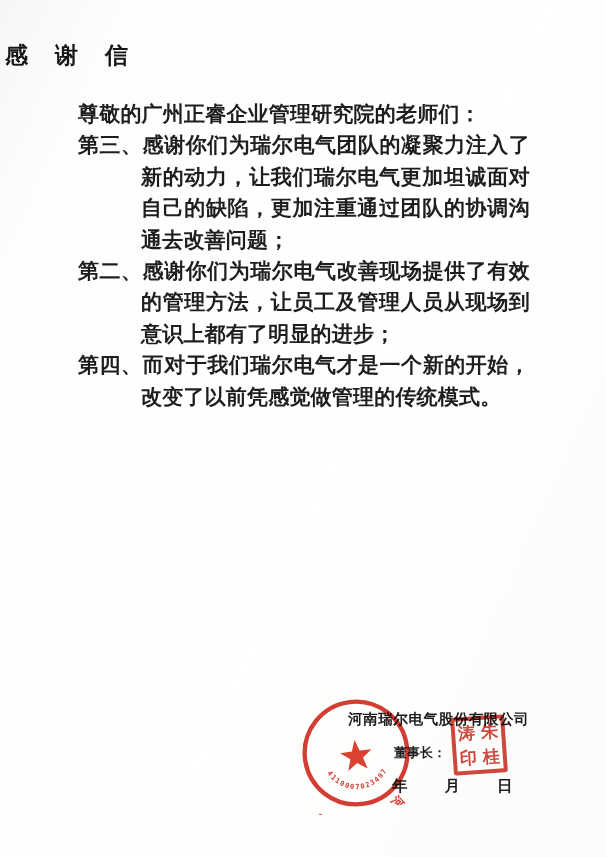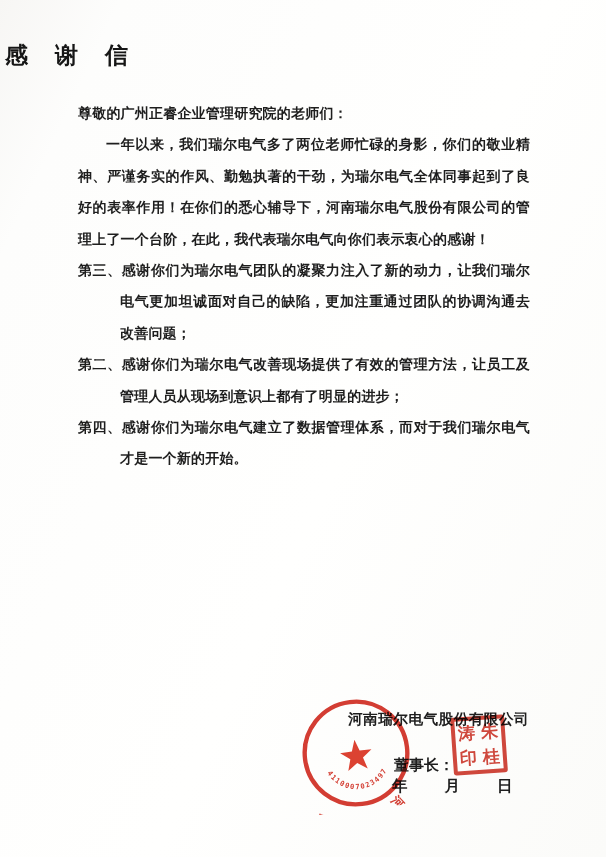--- a/index.html
+++ b/index.html
@@ -13,33 +13,33 @@
     position:absolute;inset:0;
     background:linear-gradient(115deg,#f7f6f4 0%,#fdfdfc 12%,#fffffe 55%,#fbfbf9 100%);
   }
   .page-title{
     position:absolute;top:40px;left:5px;width:100%;
     text-align:left;font-size:23px;font-weight:bold;color:#161616;
     letter-spacing:2px;
   }
   .body-text{
     position:absolute;left:78px;top:98px;width:452px;
-    font-size:14px;line-height:31.4px;letter-spacing:.2px;
+    font-size:21px;line-height:31.4px;letter-spacing:.2px;
     text-align:justify;font-weight:600;color:#1e1e1e;
   }
   .body-text p{margin:0;}
   .indent2{text-indent:2em;}
   .hang{padding-left:3em;text-indent:-3em;}
   .sig-company{
     position:absolute;left:348px;top:710px;
     font-size:14.6px;font-weight:600;letter-spacing:.5px;color:#1e1e1e;
   }
   .sig-chairman{
     position:absolute;left:394px;top:744px;
-    font-size:15px;font-weight:600;color:#1e1e1e;margin-top:12px;
+    font-size:13px;font-weight:600;color:#1e1e1e;
   }
   .sig-date{
     position:absolute;left:392px;top:776px;
     display:flex;gap:37px;font-size:15.5px;font-weight:600;color:#1e1e1e;
   }
   .seal-round{
     position:absolute;left:299px;top:696px;width:114px;height:114px;
     transform:rotate(-7deg);opacity:.9;mix-blend-mode:multiply;
   }
   .seal-square{
@@ -56,24 +56,23 @@
 </style>
 </head>
 <body>
 
 <div class="paper"></div>
 
 <div class="page-title">感　谢　信</div>
 
 <div class="body-text">
   <p>尊敬的广州正睿企业管理研究院的老师们：</p>
-  <p class="indent2">一年以来，我们瑞尔电气多了两位老师忙碌的身影，你们的敬业精神、严谨务实的作风、勤勉执著的干劲，为瑞尔电气全体同事起到了良好的表率作用！在你们的悉心辅导下，河南瑞尔电气股份有限公司的管理上了一个台阶，在此，我代表瑞尔电气向你们表示衷心的感谢！</p>
   <p class="hang">第三、感谢你们为瑞尔电气团队的凝聚力注入了新的动力，让我们瑞尔电气更加坦诚面对自己的缺陷，更加注重通过团队的协调沟通去改善问题；</p>
   <p class="hang">第二、感谢你们为瑞尔电气改善现场提供了有效的管理方法，让员工及管理人员从现场到意识上都有了明显的进步；</p>
-  <p class="hang">第四、感谢你们为瑞尔电气建立了数据管理体系，而对于我们瑞尔电气才是一个新的开始。</p>
+  <p class="hang">第四、而对于我们瑞尔电气才是一个新的开始，改变了以前凭感觉做管理的传统模式。</p>
 </div>
 
 <div class="sig-company">河南瑞尔电气股份有限公司</div>
 <div class="sig-chairman">董事长：</div>
 <div class="sig-date">
   <span>年</span>
   <span>月</span>
   <span>日</span>
 </div>
 

